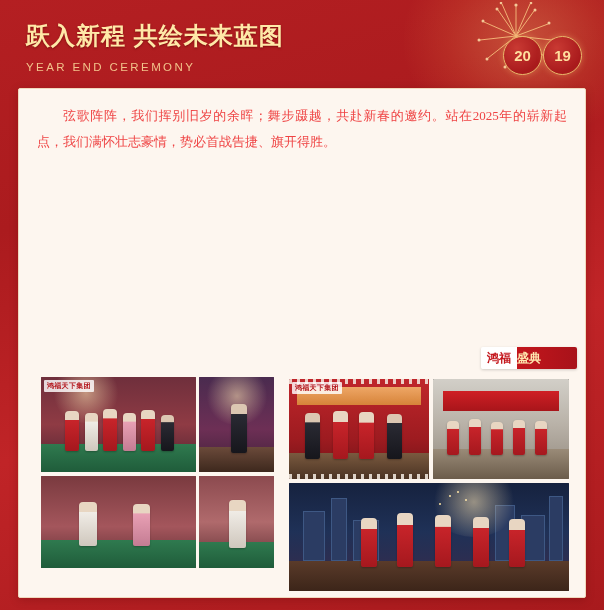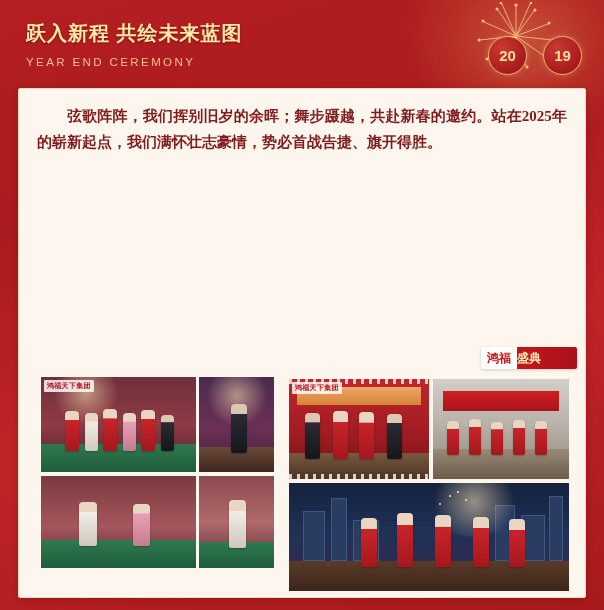--- a/index.html
+++ b/index.html
@@ -34,39 +34,39 @@
     opacity: 0.85;
     pointer-events: none;
   }
   .header {
     position: relative;
     padding: 16px 26px 6px 26px;
     height: 86px;
   }
   .h-title {
     color: #ffe9a8;
-    font-size: 20px;
+    font-size: 24px;
     font-weight: bold;
     letter-spacing: 1px;
     text-shadow: 0 1px 2px rgba(90,0,0,0.6);
     margin: 4px 0 0 0;
   }
   .h-sub {
     color: #f2c38b;
     font-size: 11.5px;
     letter-spacing: 2.4px;
     margin-top: 9px;
     font-weight: normal;
   }
   .year-badges {
     position: absolute;
     right: 22px;
     top: 36px;
     display: flex;
-    gap: 16px;
+    gap: 1px;
   }
   .ybadge {
     width: 39px; height: 39px;
     border-radius: 50%;
     border: 1.4px solid #e9b86a;
     background: radial-gradient(circle at 35% 30%, #c93a33 0%, #a91a1c 70%);
     color: #ffdf9e;
     font-size: 15px;
     font-weight: bold;
     display: flex;
@@ -84,28 +84,27 @@
     background: #fdf6ef;
     border: 1px solid #f0d9be;
     border-radius: 2px;
     box-shadow: 0 2px 8px rgba(80,0,0,0.25);
     overflow: hidden;
   }
   .card-inner {
     padding: 14px 18px 0 18px;
   }
   .para {
-    color: #7f1d1d;
-    font-size: 15px;
+    color: #ef4444;
+    font-size: 13px;
     line-height: 26px;
     text-align: justify;
     text-indent: 2em;
     margin: 0 0 2px 0;
     font-family: "Liberation Serif", "DejaVu Serif", serif;
-    font-weight: bold;
   }
   
   .ribbon-wrap {
     position: absolute;
     right: 0;
     top: 258px;
     width: 100%;
     height: 26px;
   }
   .ribbon {

